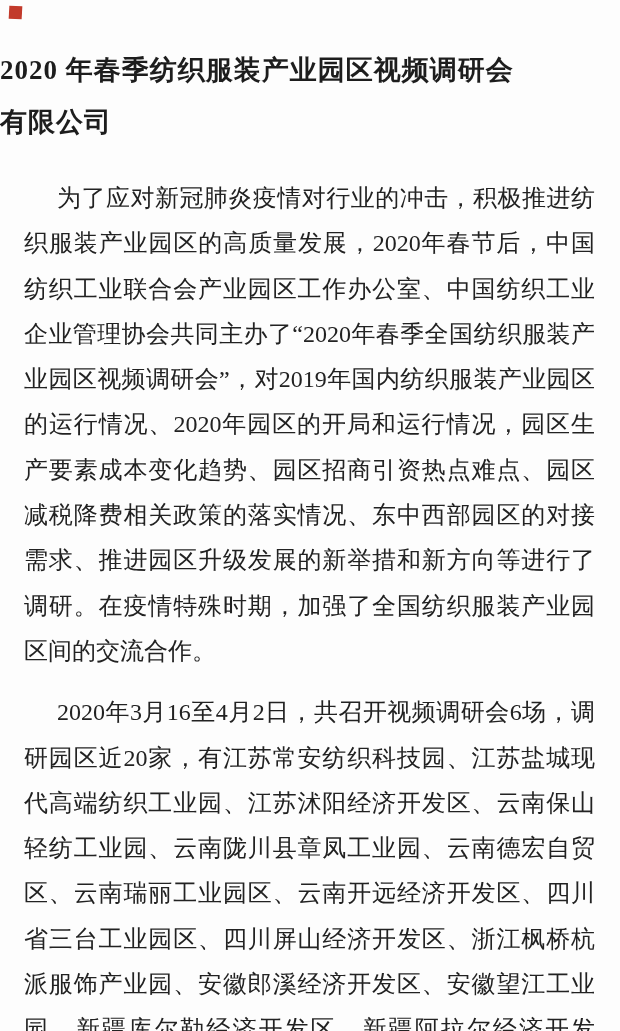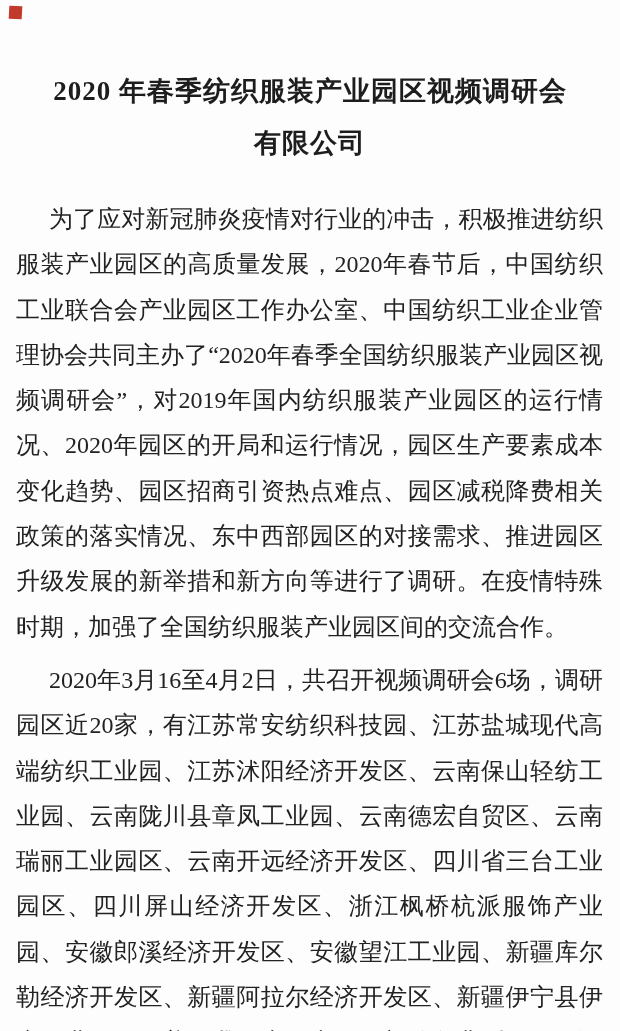--- a/index.html
+++ b/index.html
@@ -24,39 +24,38 @@
   .corner-mark {
     position: absolute;
     left: 9px;
     top: 6px;
     width: 13px;
     height: 13px;
     background: #c23a2b;
     transform: rotate(3deg);
   }
   .doc-title {
-    padding-top: 65px;
-    text-align: center;
+    padding-top: 44px;
     font-size: 27px;
     font-weight: 700;
     line-height: 52px;
     color: #1d1d1d;
     letter-spacing: 1px;
   }
   .content {
     margin-top: 28px;
     padding: 0 9px 0 8px;
     font-size: 24px;
     line-height: 45.3px;
     color: #222222;
     text-align: justify;
     text-justify: inter-ideograph;
   }
   .content p {
-    margin: 8px;
+    margin: 16px;
     text-indent: 33px;
     word-break: break-all;
   }
 </style>
 </head>
 <body>
 
 <div class="page">
 
   <span class="corner-mark"></span>

